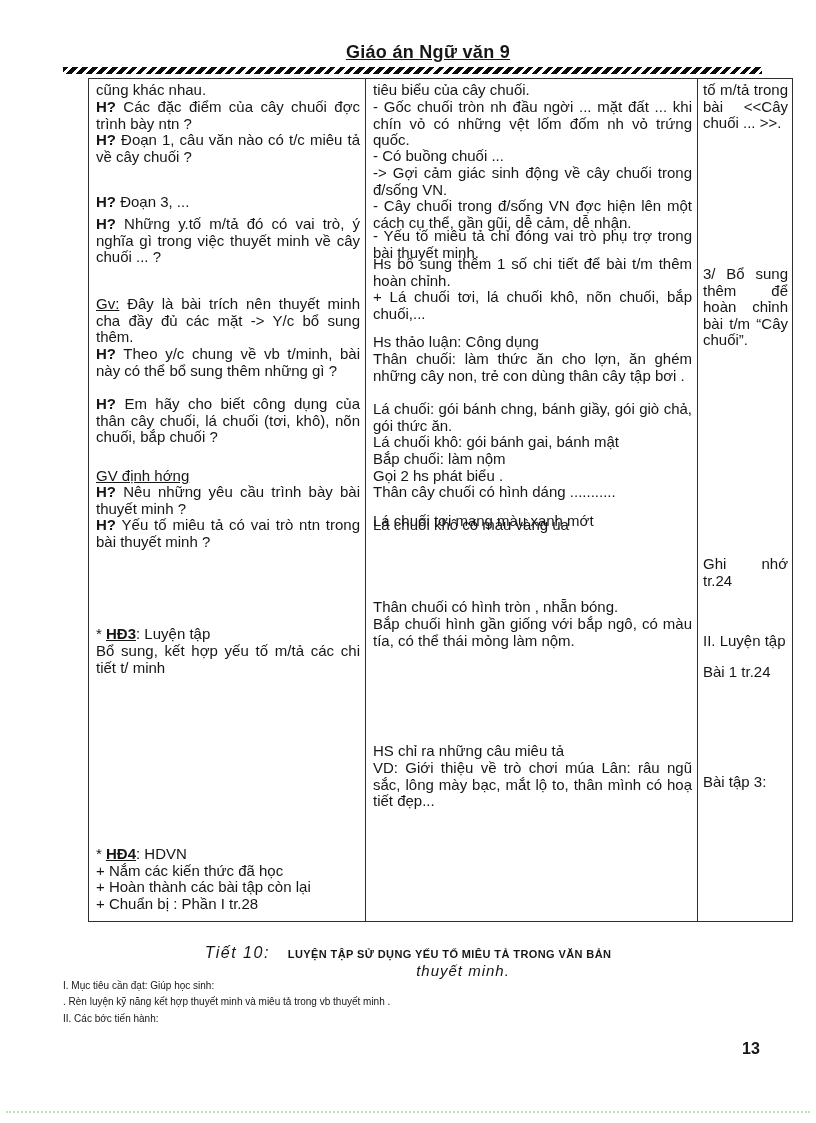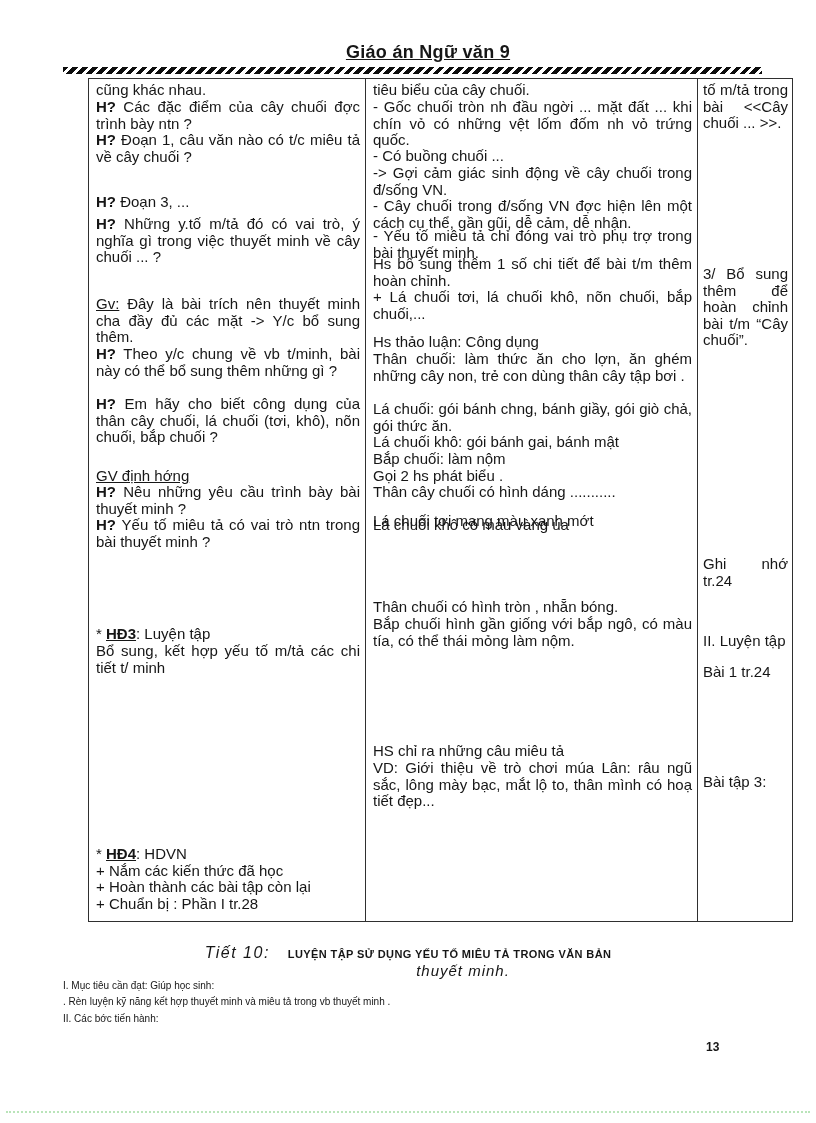--- a/index.html
+++ b/index.html
@@ -58,22 +58,22 @@
   .heading-sub{
     position:absolute;top:962px;left:0;right:0;
     text-align:center;padding-left:110px;
     font-style:italic;font-size:15px;letter-spacing:1px;
   }
   .foot-line{position:absolute;left:63px;right:40px;margin:0;font-size:10px;line-height:16px;}
   .fl0{top:978px;}
   .fl1{top:994px;}
   .fl2{top:1011px;}
   .page-number{
-    position:absolute;top:1040px;left:706px;
-    font-size:12px;font-weight:bold;
+    position:absolute;top:1040px;left:742px;
+    font-size:16px;font-weight:bold;
   }
   .bottom-rule{
     position:absolute;left:6px;right:6px;top:1111px;height:0;
     border-bottom:2px dotted #b9e4b9;
   }
 </style>
 </head>
 <body>
 
 <div class="page">

